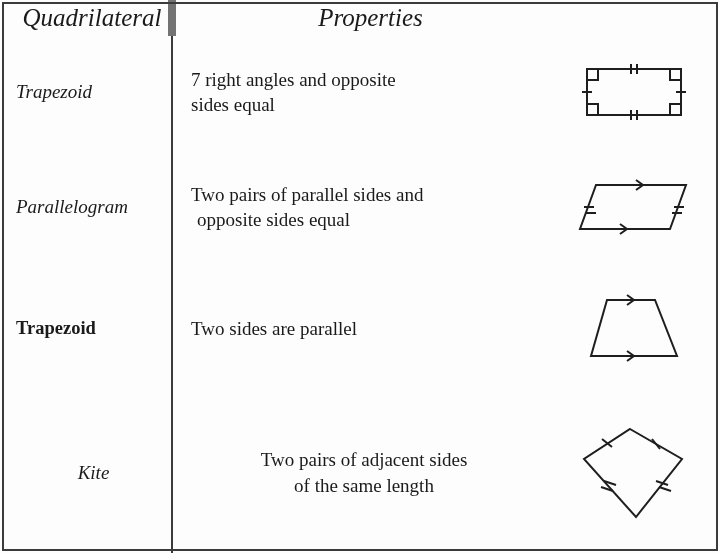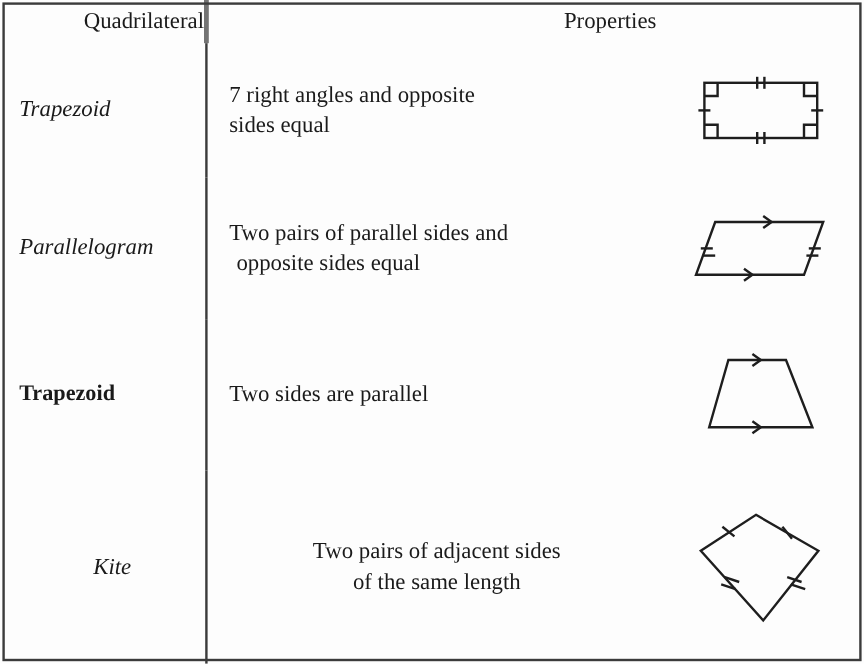--- a/index.html
+++ b/index.html
@@ -42,27 +42,28 @@
     pointer-events: none;
   }
   .col-name  { width: 172px; }
   .col-props { width: 375px; }
   .col-fig   { width: 173px; }
 
   thead tr {
     height: 36px;
   }
   thead th {
-    text-align: right;
+    text-align: center;
     font-weight: normal;
-    font-size: 19px;
+    font-style: italic;
+    font-size: 25px;
     border-bottom: 2px solid #3b3b3b;
   }
   thead th.col-name  { padding-left: 16px; }
-  thead th.col-props { padding-left: 18px; border-left: 4px solid #737373; }
+  thead th.col-props { padding-left: 18px; border-left: 8px solid #737373; }
   thead th.col-fig   { border-left: none; }
 
   tbody td.name-cell {
     padding-left: 16px;
     font-style: italic;
     font-size: 19px;
     line-height: 1.25;
   }
   tbody td.name-cell.bold-name {
     font-style: normal;

